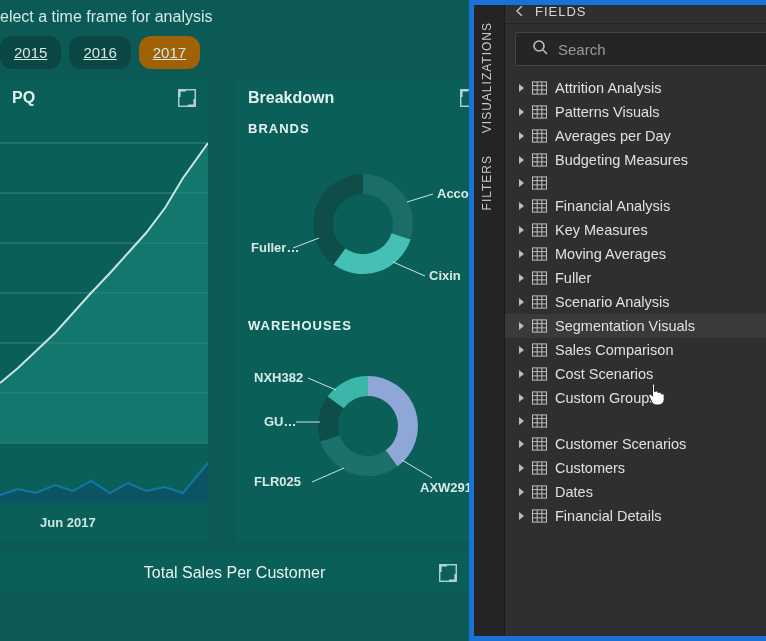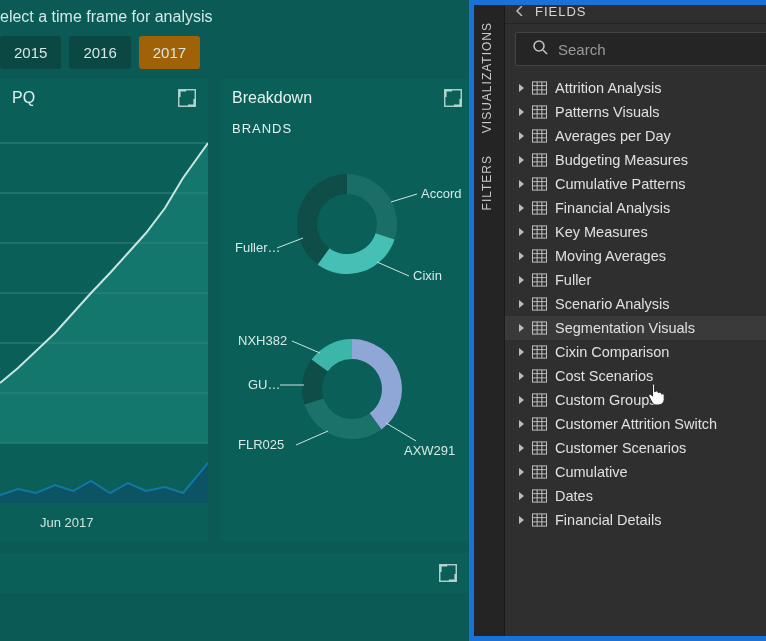--- a/index.html
+++ b/index.html
@@ -4,24 +4,24 @@
 <style>
   * { box-sizing: border-box; margin: 0; padding: 0; }
   html, body { width: 766px; height: 641px; overflow: hidden; font-family: "Segoe UI", Arial, sans-serif; background: #0a4d49; color: #e9f2f1; }
   .app { display: flex; width: 100%; height: 100%; }
   .canvas { flex: 0 0 469px; height: 100%; position: relative; background: #0c5a55; overflow: hidden; }
   .title-bar { padding: 8px 8px 10px 0; font-size: 16px; color: #d2e9e6; }
   .slicer-row { display: flex; gap: 20px; align-items: center; padding-bottom: 10px; }
   .slicer-group { display: flex; gap: 8px; }
   .chip {
     background: #0b4743; color: #d6e8e6; font-size: 15px; padding: 8px 14px;
-    border-radius: 3px; cursor: pointer; user-select: none;
+    border-radius: 12px; cursor: pointer; user-select: none; text-decoration: underline;
   }
   .chip.sel { background: #a16207; }
-  .row2 { display: flex; gap: 12px; height: 462px; }
+  .row2 { display: flex; gap: 28px; height: 462px; font-weight: bold; }
   .tile { background: #0b5f59; position: relative; padding: 10px 12px; }
   .tile.left { flex: 0 0 208px; }
   .tile.right { flex: 1; }
   .tile-title { font-size: 16px; color: #e3f2ef; margin-bottom: 6px; }
   .tile-icon { position: absolute; right: 10px; top: 8px; width: 22px; height: 22px; opacity: .85; }
   .tile-icon svg { width: 22px; height: 22px; }
   .chart-area { position: absolute; left: 0; right: 0; top: 44px; bottom: 0; }
   .gridlines line { stroke: #6aa79f; stroke-width: 1; opacity: .5; }
   .area-fill { fill: #1e8a80; opacity: .55; }
   .area-stroke { fill: none; stroke: #c7e6e1; stroke-width: 2; }
@@ -127,20 +127,21 @@
               <text class="donut-label" x="74" y="-26">Accord</text>
               <line class="donut-line" x1="30" y1="38" x2="62" y2="52"></line>
               <text class="donut-label" x="66" y="56">Cixin</text>
               <line class="donut-line" x1="-44" y1="14" x2="-70" y2="24"></line>
               <text class="donut-label" x="-112" y="28">Fuller…</text>
             </g>
           </svg>
         </div>
 
         <div class="donut-wrap">
+          <div class="donut-heading">WAREHOUSES</div>
           <svg class="donut-svg" width="230" height="170" viewBox="0 0 230 170">
             <g transform="translate(120,85)">
 
               <path d="M0,-50 A50,50 0 0 1 29.39,40.45 L17.63,24.27 A30,30 0 0 0 0,-30 Z" fill="#8fa7d6"></path>
 
               <path d="M29.39,40.45 A50,50 0 0 1 -47.55,15.45 L-28.53,9.27 A30,30 0 0 0 17.63,24.27 Z" fill="#1b726b"></path>
 
               <path d="M-47.55,15.45 A50,50 0 0 1 -40.45,-29.39 L-24.27,-17.63 A30,30 0 0 0 -28.53,9.27 Z" fill="#0f4d48"></path>
 
               <path d="M-40.45,-29.39 A50,50 0 0 1 0,-50 L0,-30 A30,30 0 0 0 -24.27,-17.63 Z" fill="#3bb6a9"></path>
@@ -152,20 +153,21 @@
               <text class="donut-label" x="-114" y="60">FLR025</text>
               <line class="donut-line" x1="34" y1="34" x2="64" y2="52"></line>
               <text class="donut-label" x="52" y="66">AXW291</text>
             </g>
           </svg>
         </div>
       </div>
     </div>
 
     <div class="row3">
+      <span>Total Sales Per Customer</span>
       <span class="tile-icon">
         <svg viewBox="0 0 24 24">
             <path d="M3 3h8v2H5v6H3V3zm18 18h-8v-2h6v-6h2v8z" fill="#d7e9e6"></path>
             <rect x="3" y="3" width="18" height="18" fill="none" stroke="#d7e9e6" stroke-width="1.5"></rect>
           </svg>
       </span>
     </div>
   </div>
 
   <div class="panels">
@@ -255,21 +257,20 @@
             <span class="tri"></span>
             <span class="tbl-ico">
               <svg viewBox="0 0 16 14">
                 <rect x="0.5" y="0.5" width="15" height="13" fill="none" stroke="#c8c8c8"></rect>
                 <line x1="0.5" y1="4.5" x2="15.5" y2="4.5" stroke="#c8c8c8"></line>
                 <line x1="0.5" y1="9" x2="15.5" y2="9" stroke="#c8c8c8"></line>
                 <line x1="5.5" y1="0.5" x2="5.5" y2="13.5" stroke="#c8c8c8"></line>
                 <line x1="10.5" y1="0.5" x2="10.5" y2="13.5" stroke="#c8c8c8"></line>
               </svg>
             </span>
-            <span>Cumulative Patterns</span>
           </div>
           <div class="field-item">
             <span class="tri"></span>
             <span class="tbl-ico">
               <svg viewBox="0 0 16 14">
                 <rect x="0.5" y="0.5" width="15" height="13" fill="none" stroke="#c8c8c8"></rect>
                 <line x1="0.5" y1="4.5" x2="15.5" y2="4.5" stroke="#c8c8c8"></line>
                 <line x1="0.5" y1="9" x2="15.5" y2="9" stroke="#c8c8c8"></line>
                 <line x1="5.5" y1="0.5" x2="5.5" y2="13.5" stroke="#c8c8c8"></line>
                 <line x1="10.5" y1="0.5" x2="10.5" y2="13.5" stroke="#c8c8c8"></line>
@@ -346,21 +347,21 @@
             <span class="tri"></span>
             <span class="tbl-ico">
               <svg viewBox="0 0 16 14">
                 <rect x="0.5" y="0.5" width="15" height="13" fill="none" stroke="#c8c8c8"></rect>
                 <line x1="0.5" y1="4.5" x2="15.5" y2="4.5" stroke="#c8c8c8"></line>
                 <line x1="0.5" y1="9" x2="15.5" y2="9" stroke="#c8c8c8"></line>
                 <line x1="5.5" y1="0.5" x2="5.5" y2="13.5" stroke="#c8c8c8"></line>
                 <line x1="10.5" y1="0.5" x2="10.5" y2="13.5" stroke="#c8c8c8"></line>
               </svg>
             </span>
-            <span>Cixin Comparison</span>
+            <span>Sales Comparison</span>
           </div>
           <div class="field-item">
             <span class="tri"></span>
             <span class="tbl-ico">
               <svg viewBox="0 0 16 14">
                 <rect x="0.5" y="0.5" width="15" height="13" fill="none" stroke="#c8c8c8"></rect>
                 <line x1="0.5" y1="4.5" x2="15.5" y2="4.5" stroke="#c8c8c8"></line>
                 <line x1="0.5" y1="9" x2="15.5" y2="9" stroke="#c8c8c8"></line>
                 <line x1="5.5" y1="0.5" x2="5.5" y2="13.5" stroke="#c8c8c8"></line>
                 <line x1="10.5" y1="0.5" x2="10.5" y2="13.5" stroke="#c8c8c8"></line>
@@ -385,21 +386,20 @@
             <span class="tri"></span>
             <span class="tbl-ico">
               <svg viewBox="0 0 16 14">
                 <rect x="0.5" y="0.5" width="15" height="13" fill="none" stroke="#c8c8c8"></rect>
                 <line x1="0.5" y1="4.5" x2="15.5" y2="4.5" stroke="#c8c8c8"></line>
                 <line x1="0.5" y1="9" x2="15.5" y2="9" stroke="#c8c8c8"></line>
                 <line x1="5.5" y1="0.5" x2="5.5" y2="13.5" stroke="#c8c8c8"></line>
                 <line x1="10.5" y1="0.5" x2="10.5" y2="13.5" stroke="#c8c8c8"></line>
               </svg>
             </span>
-            <span>Customer Attrition Switch</span>
           </div>
           <div class="field-item">
             <span class="tri"></span>
             <span class="tbl-ico">
               <svg viewBox="0 0 16 14">
                 <rect x="0.5" y="0.5" width="15" height="13" fill="none" stroke="#c8c8c8"></rect>
                 <line x1="0.5" y1="4.5" x2="15.5" y2="4.5" stroke="#c8c8c8"></line>
                 <line x1="0.5" y1="9" x2="15.5" y2="9" stroke="#c8c8c8"></line>
                 <line x1="5.5" y1="0.5" x2="5.5" y2="13.5" stroke="#c8c8c8"></line>
                 <line x1="10.5" y1="0.5" x2="10.5" y2="13.5" stroke="#c8c8c8"></line>
@@ -411,21 +411,21 @@
             <span class="tri"></span>
             <span class="tbl-ico">
               <svg viewBox="0 0 16 14">
                 <rect x="0.5" y="0.5" width="15" height="13" fill="none" stroke="#c8c8c8"></rect>
                 <line x1="0.5" y1="4.5" x2="15.5" y2="4.5" stroke="#c8c8c8"></line>
                 <line x1="0.5" y1="9" x2="15.5" y2="9" stroke="#c8c8c8"></line>
                 <line x1="5.5" y1="0.5" x2="5.5" y2="13.5" stroke="#c8c8c8"></line>
                 <line x1="10.5" y1="0.5" x2="10.5" y2="13.5" stroke="#c8c8c8"></line>
               </svg>
             </span>
-            <span>Cumulative</span>
+            <span>Customers</span>
           </div>
           <div class="field-item">
             <span class="tri"></span>
             <span class="tbl-ico">
               <svg viewBox="0 0 16 14">
                 <rect x="0.5" y="0.5" width="15" height="13" fill="none" stroke="#c8c8c8"></rect>
                 <line x1="0.5" y1="4.5" x2="15.5" y2="4.5" stroke="#c8c8c8"></line>
                 <line x1="0.5" y1="9" x2="15.5" y2="9" stroke="#c8c8c8"></line>
                 <line x1="5.5" y1="0.5" x2="5.5" y2="13.5" stroke="#c8c8c8"></line>
                 <line x1="10.5" y1="0.5" x2="10.5" y2="13.5" stroke="#c8c8c8"></line>

